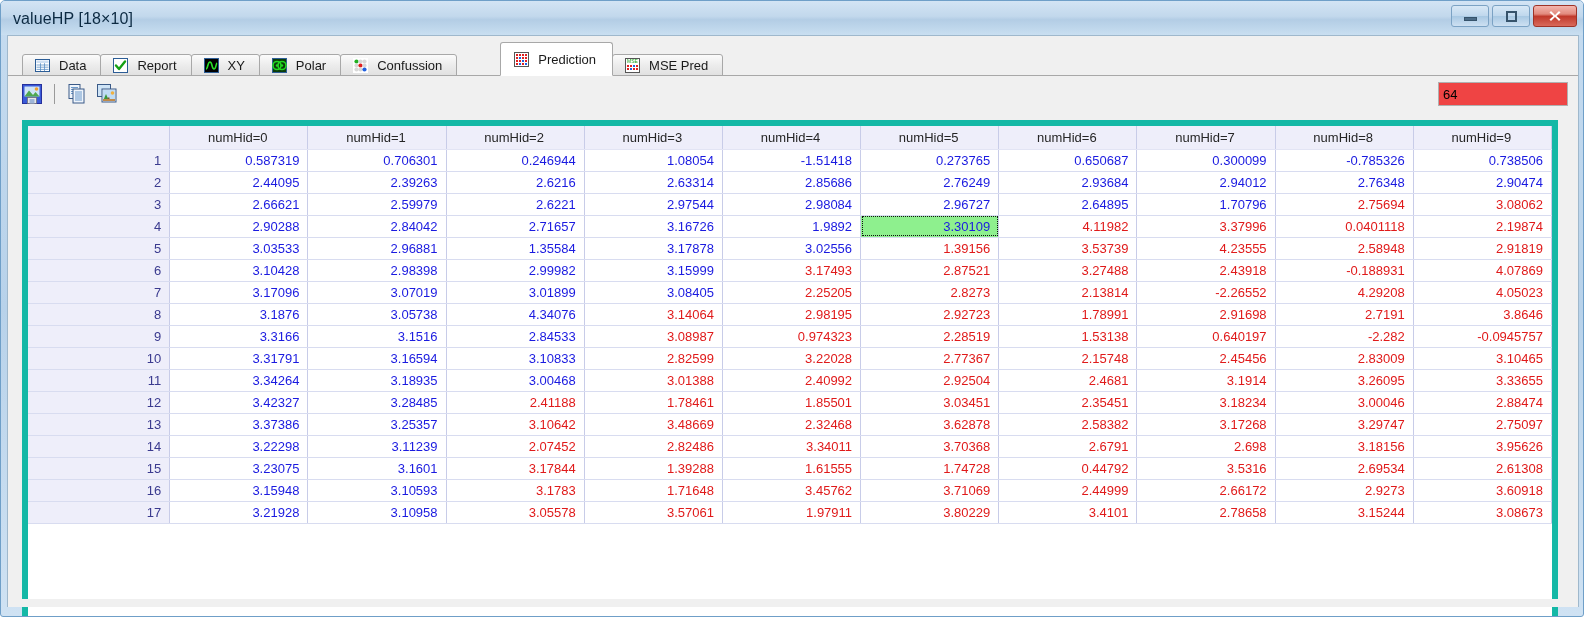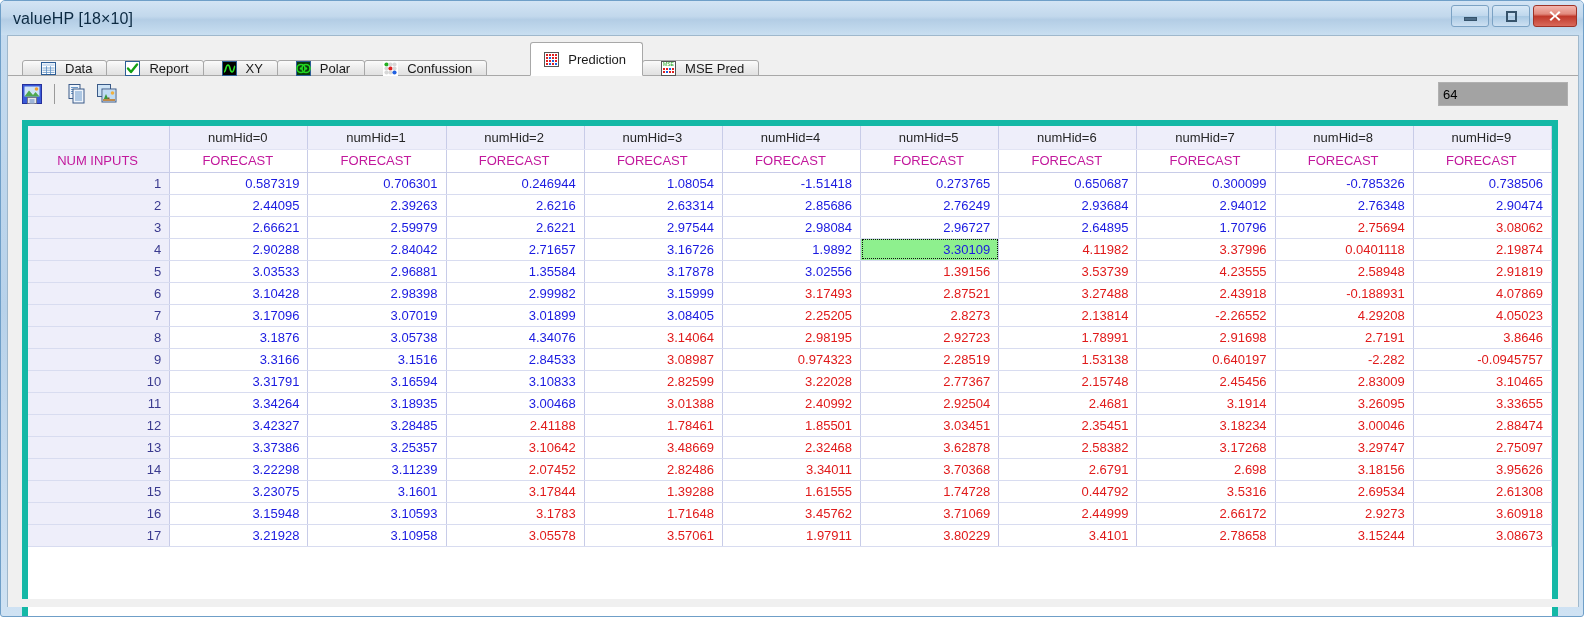--- a/index.html
+++ b/index.html
@@ -99,25 +99,25 @@
     box-sizing: border-box;
   }
   .tabs {
     position: absolute;
     left: 14px;
     bottom: -1px;
     display: flex;
     align-items: flex-end;
   }
   .tab {
-    height: 16px;
+    height: 22px;
     display: flex;
     align-items: center;
     gap: 8px;
-    padding: 0 14px 0 17px;
+    padding: 0 14px 0 11px;
     background: linear-gradient(to bottom, #fbfbfb 0%, #ebebeb 55%, #e1e1e1 100%);
     border: 1px solid #a8a8a8;
     border-bottom: 1px solid #a8a8a8;
     border-radius: 3px 3px 0 0;
     box-sizing: border-box;
     font-size: 13px;
     color: #1a1a1a;
     margin-right: -1px;
     position: relative;
   }
@@ -162,21 +162,21 @@
     height: 20px;
     background: #9a9a9a;
     margin: 0 5px;
   }
   .num-field {
     position: absolute;
     right: 10px;
     top: 6px;
     width: 130px;
     height: 24px;
-    background: #a3a3a3;
+    background: #ef4444;
     border: 1px solid #b0b0b0;
     box-sizing: border-box;
     font-family: "Liberation Sans", sans-serif;
     font-size: 13px;
     color: #000;
     padding: 0 4px;
     line-height: 22px;
     outline: none;
   }
 
@@ -476,33 +476,20 @@
               <th>numHid=1</th>
               <th>numHid=2</th>
               <th>numHid=3</th>
               <th>numHid=4</th>
               <th>numHid=5</th>
               <th>numHid=6</th>
               <th>numHid=7</th>
               <th>numHid=8</th>
               <th>numHid=9</th>
             </tr>
-          <tr class="hdr-sub">
-            <th class="idx-label">NUM INPUTS</th>
-          <th>FORECAST</th>
-              <th>FORECAST</th>
-              <th>FORECAST</th>
-              <th>FORECAST</th>
-              <th>FORECAST</th>
-              <th>FORECAST</th>
-              <th>FORECAST</th>
-              <th>FORECAST</th>
-              <th>FORECAST</th>
-              <th>FORECAST</th>
-            </tr>
         </thead>
         <tbody>
             <tr>
               <td class="idx">1</td>
               <td class="val blue">0.587319</td>
               <td class="val blue">0.706301</td>
               <td class="val blue">0.246944</td>
               <td class="val blue">1.08054</td>
               <td class="val blue">-1.51418</td>
               <td class="val blue">0.273765</td>

